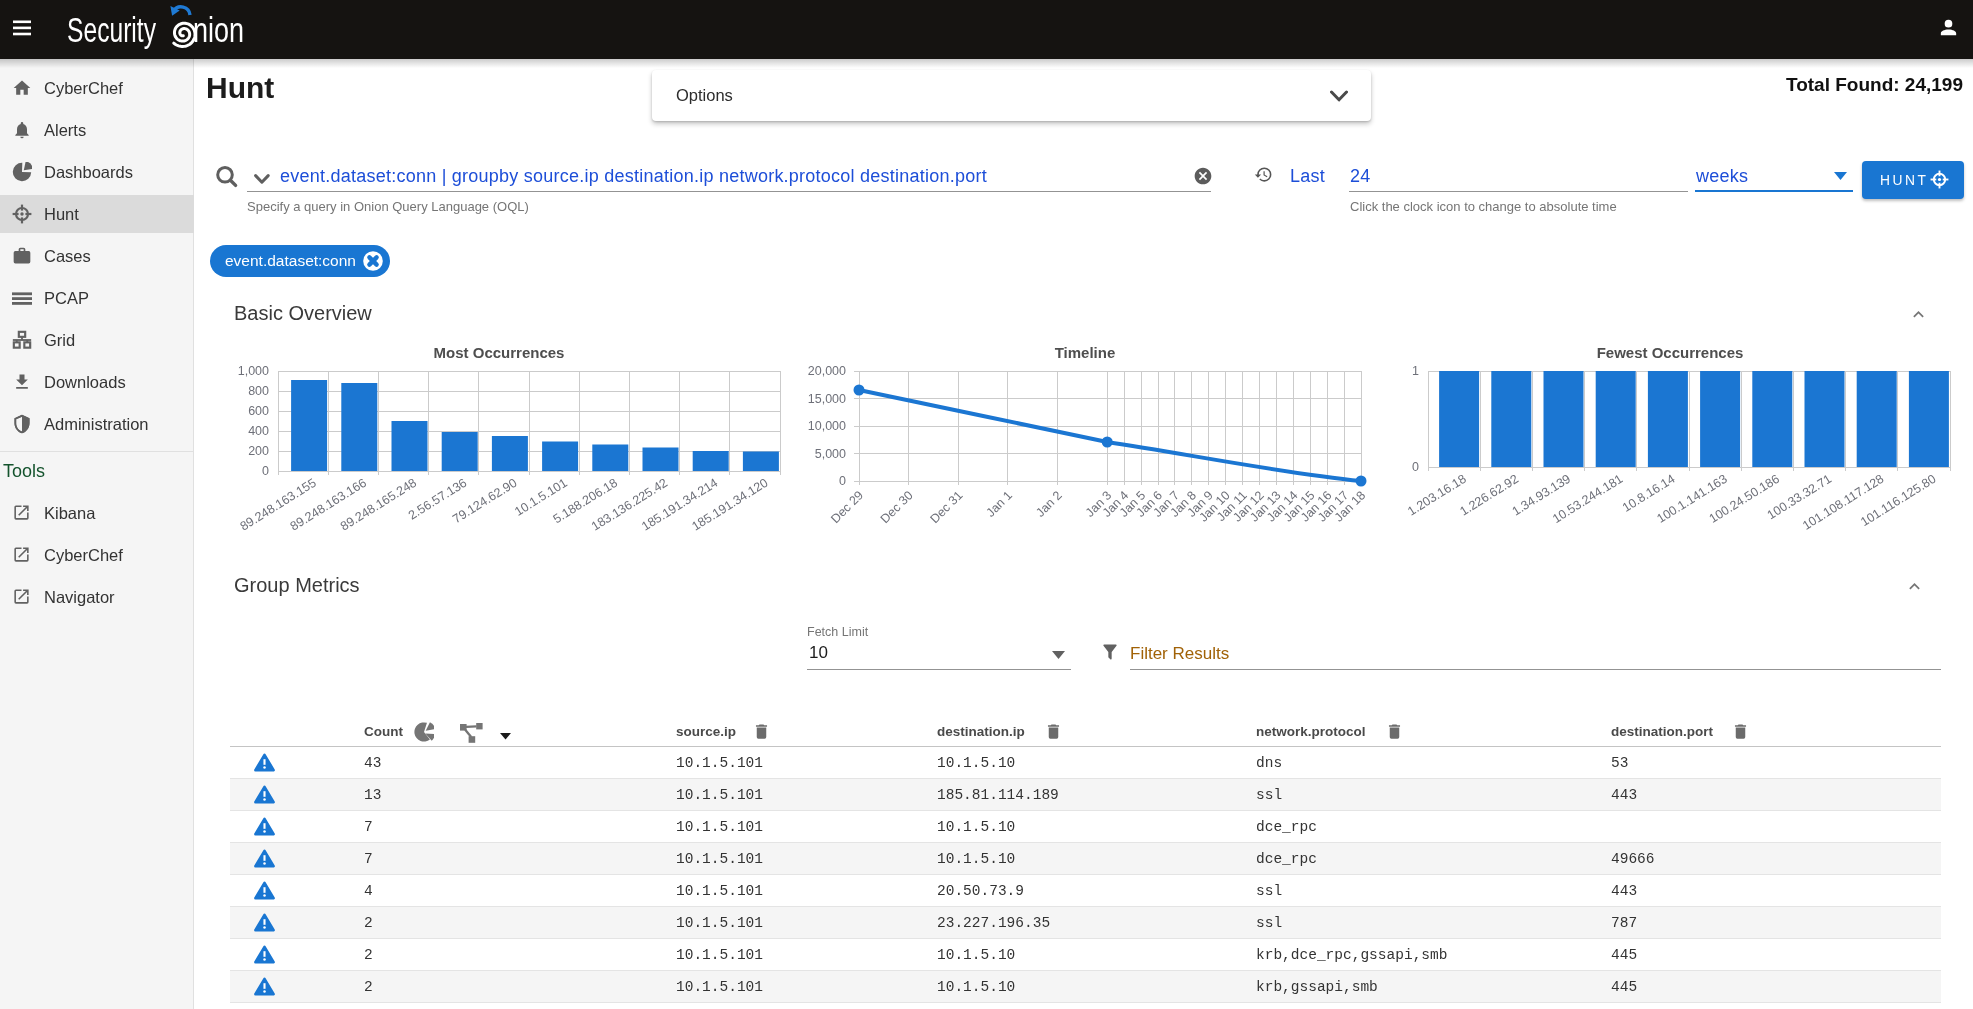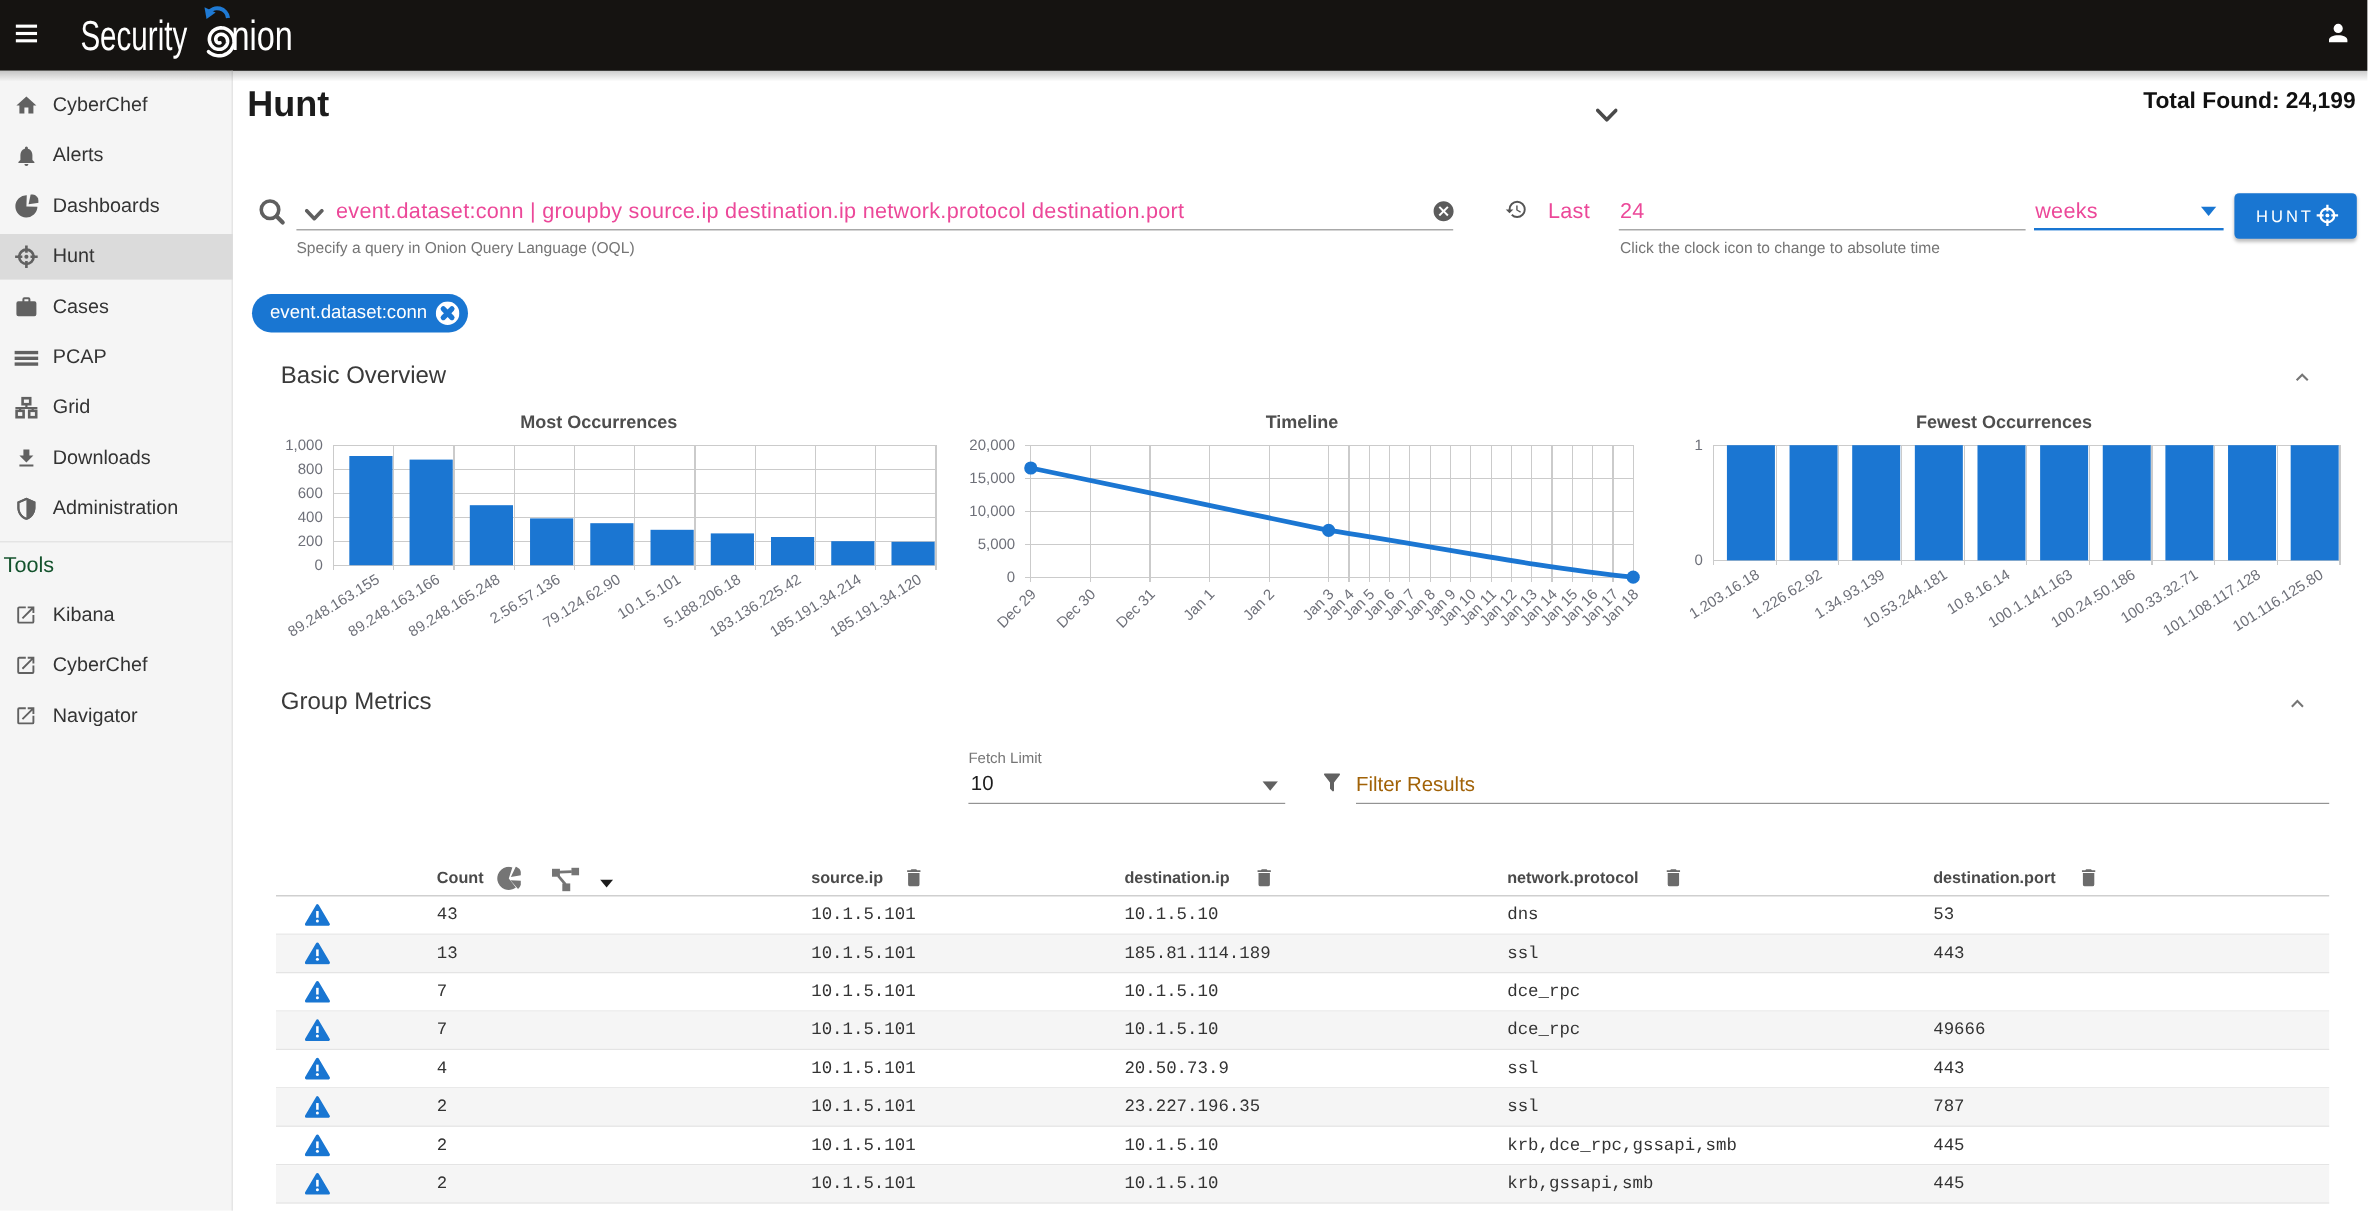--- a/index.html
+++ b/index.html
@@ -20,21 +20,21 @@
   #toolslbl { position:absolute; left:3px; top:461px; font-size:18px; color:#14532d; }
 
   #hunt-title { position:absolute; left:206px; top:71px; font-size:30px; font-weight:700; color:#1c1c1c; }
   #options-panel { position:absolute; left:652px; top:70px; width:719px; height:51px; background:#fff;
     border-radius:4px; box-shadow:0 3px 5px rgba(0,0,0,0.22), 0 1px 2px rgba(0,0,0,0.15); }
   #options-panel .txt { position:absolute; left:24px; top:16px; font-size:16.5px; color:#2d2d2d; }
   #total-found { position:absolute; right:10px; top:74px; font-size:19px; font-weight:700; color:#111; }
 
   .underline { position:absolute; height:1px; background:#939393; }
   .helper { position:absolute; font-size:13px; color:#757575; white-space:nowrap; }
-  .in-text { position:absolute; font-size:18px; letter-spacing:0.24px; color:#ec4899; white-space:nowrap; }
+  .in-text { position:absolute; font-size:18px; letter-spacing:0.24px; color:#1d4ed8; white-space:nowrap; }
 
   #hunt-btn { position:absolute; left:1862px; top:161px; width:102px; height:38px; background:#1976d2;
     border-radius:4px; box-shadow:0 2px 3px rgba(0,0,0,0.25); }
   #hunt-btn .t { position:absolute; left:18px; top:12px; font-size:13.8px; font-weight:400;
     letter-spacing:2.5px; color:#fff; }
 
   #chip { position:absolute; left:210px; top:245px; width:180px; height:32px; background:#1976d2;
     border-radius:16px; }
   #chip .t { position:absolute; left:15px; top:7px; font-size:15.5px; color:#fff; }
 
@@ -54,20 +54,23 @@
 </style>
 </head>
 <body>
 <div id="page">
   <div id="topbar"></div>
   <div id="sidebar"></div>
   <div id="navdivider"></div>
   <div id="toolslbl">Tools</div>
 
   <div id="hunt-title">Hunt</div>
+  <div id="options-panel">
+      <span class="txt">Options</span>
+    </div>
   <div id="total-found">Total Found:&nbsp;24,199</div>
 
   <div class="in-text" style="left:280px; top:166px;">event.dataset:conn | groupby source.ip destination.ip network.protocol destination.port</div>
   <div class="underline" style="left:247px; top:191px; width:964px;"></div>
   <div class="helper" style="left:247px; top:199px;">Specify a query in Onion Query Language (OQL)</div>
 
   <div class="in-text" style="left:1290px; top:166px;">Last</div>
   <div class="in-text" style="left:1350px; top:166px;">24</div>
   <div class="underline" style="left:1349px; top:191px; width:339px;"></div>
   <div class="helper" style="left:1350px; top:199px;">Click the clock icon to change to absolute time</div>

